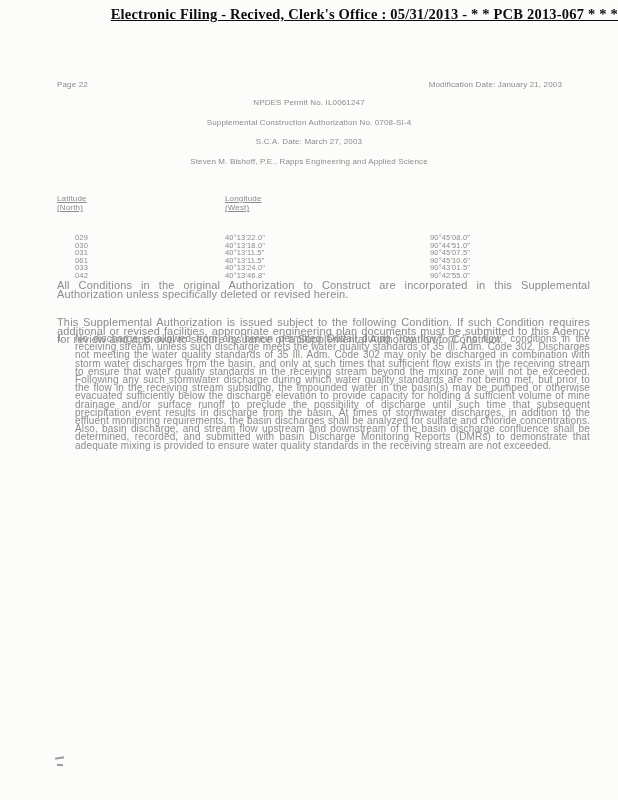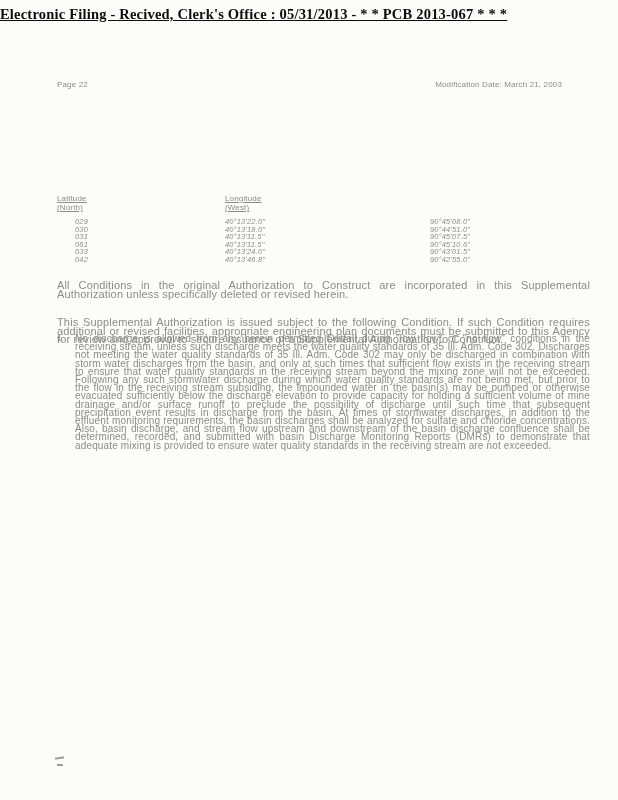--- a/index.html
+++ b/index.html
@@ -14,21 +14,21 @@
     background: #fcfcfa;
     overflow: hidden;
   }
 
   
   .stamp {
     position: absolute;
     top: 6px;
     left: 0;
     right: 0;
-    text-align: left;
+    text-align: right;
     font-family: "Liberation Serif", serif;
     font-weight: bold;
     font-size: 14.5px;
     color: #0d0d0d;
     letter-spacing: 0.2px;
     text-decoration: underline;
   }
 
   
   .scan {
@@ -63,21 +63,21 @@
     top: 194px;
     left: 57px;
     width: 500px;
   }
   .t-head, .t-row {
     display: grid;
     grid-template-columns: 168px 205px 1fr;
   }
   .t-head .u { text-decoration: underline; }
   .t-head .cell div { line-height: 9px; }
-  .t-body { margin-top: 6px; font-style: italic; }
+  .t-body { margin-top: 22px; }
   .t-row { line-height: 7.5px; font-size: 7.5px; }
   .t-row .c-outfall { padding-left: 18px; }
 
   .para {
     position: absolute;
     left: 57px;
     width: 533px;
     text-align: justify;
     line-height: 8.6px;
     font-size: 11px;
@@ -107,23 +107,29 @@
 </style>
 </head>
 <body>
 
 <div class="sheet">
 
   <div class="stamp">Electronic Filing - Recived, Clerk's Office : 05/31/2013 - * * PCB 2013-067 * * *</div>
 
   <div class="meta-row scan">
     <span>Page 22</span>
-    <span>Modification Date: March 21, 2003</span>
+    <span>Modification Date: January 21, 2003</span>
   </div>
 
+  <div class="titles scan">
+    <div>NPDES Permit No. IL0061247</div>
+    <div>Supplemental Construction Authorization No. 0708-SI-4</div>
+    <div>S.C.A. Date: March 27, 2003</div>
+    <div>Steven M. Bishoff, P.E., Rapps Engineering and Applied Science</div>
+  </div>
 
   <div class="outfall-table scan">
     <div class="t-head">
       <div class="cell">
         <div class="u">Latitude</div>
         <div class="u">(North)</div>
       </div>
       <div class="cell">
         <div class="u">Longitude</div>
         <div class="u">(West)</div>

